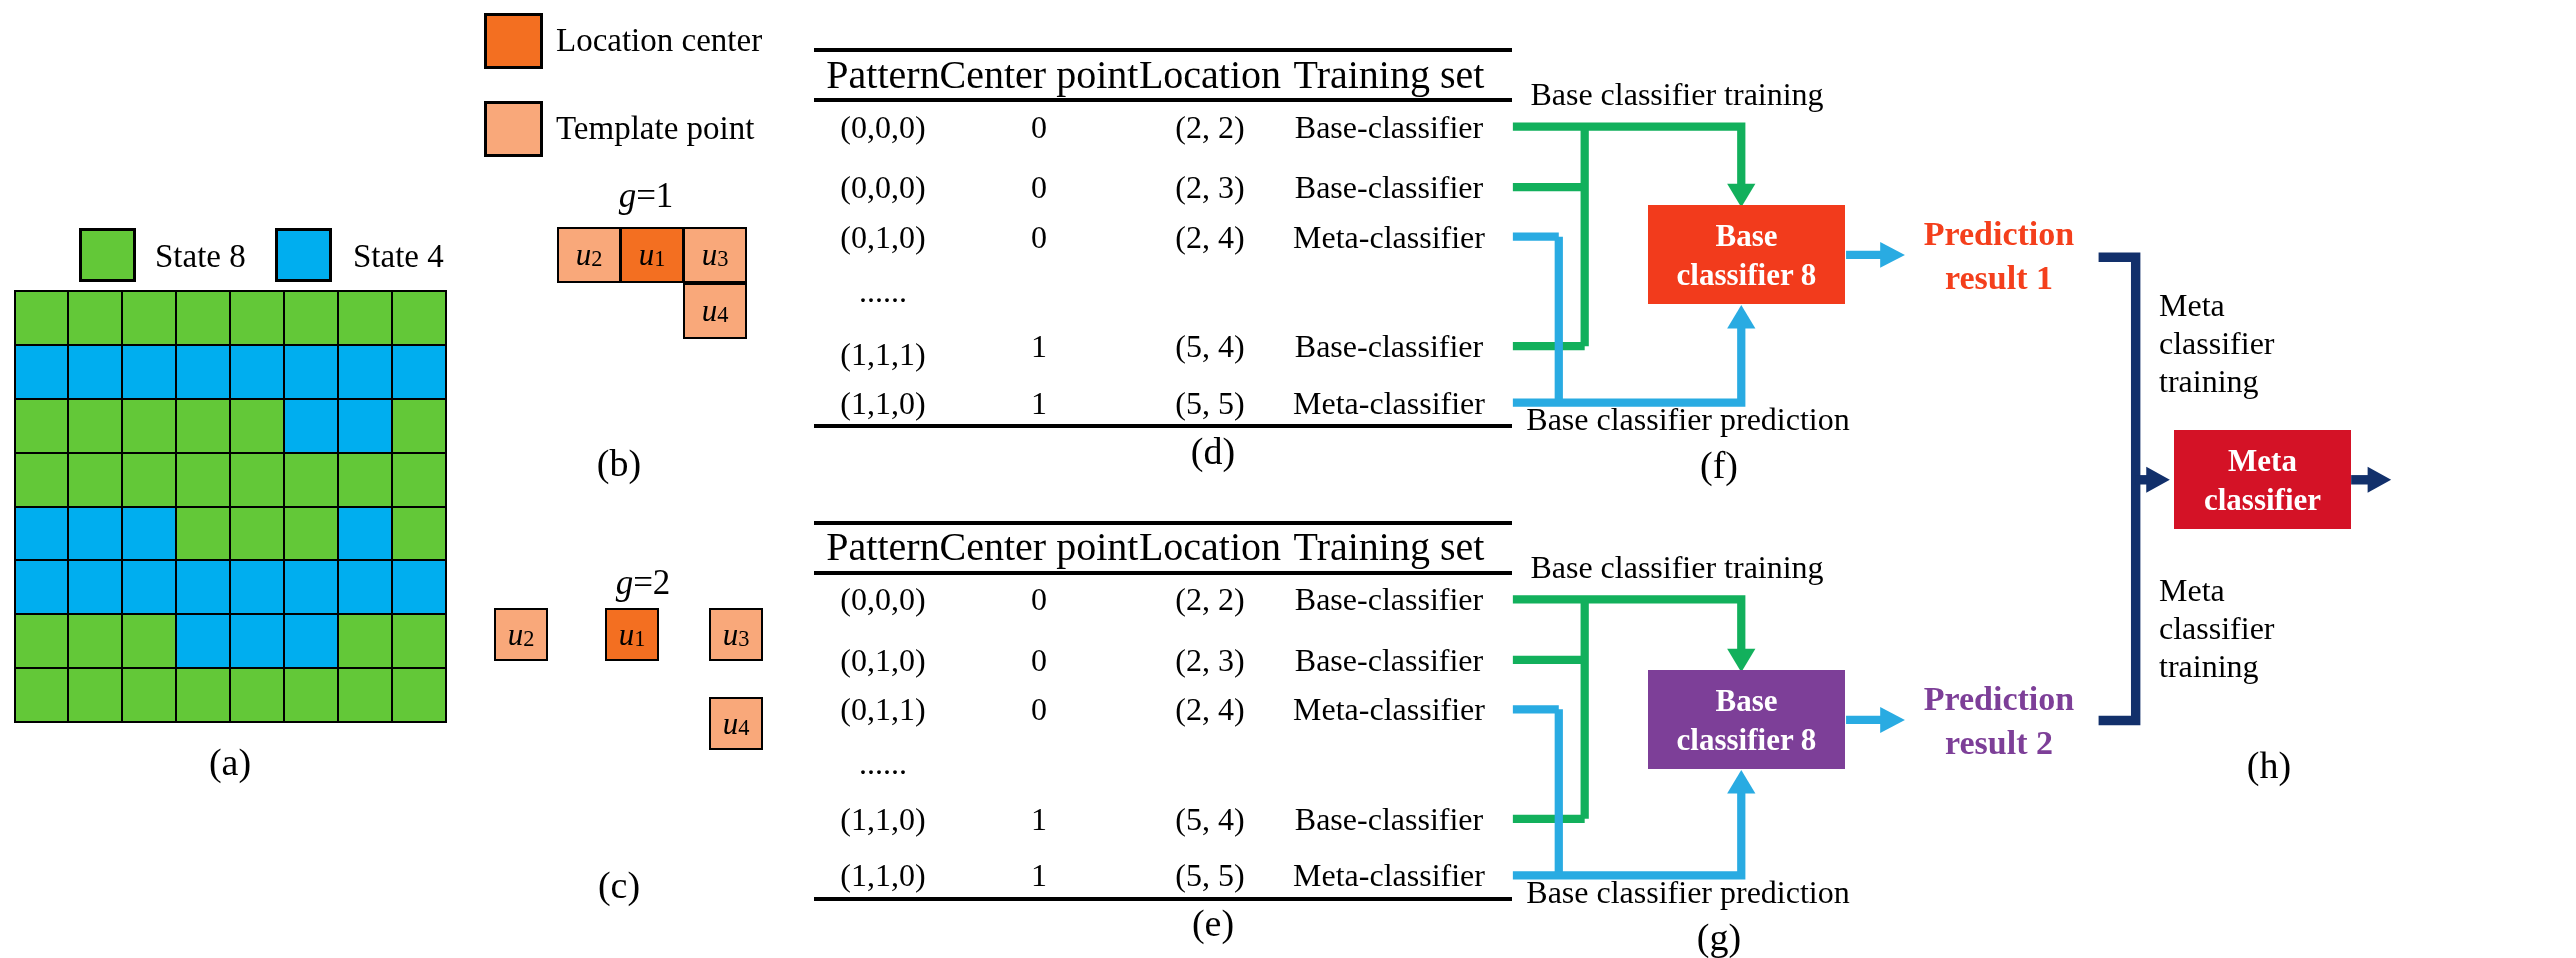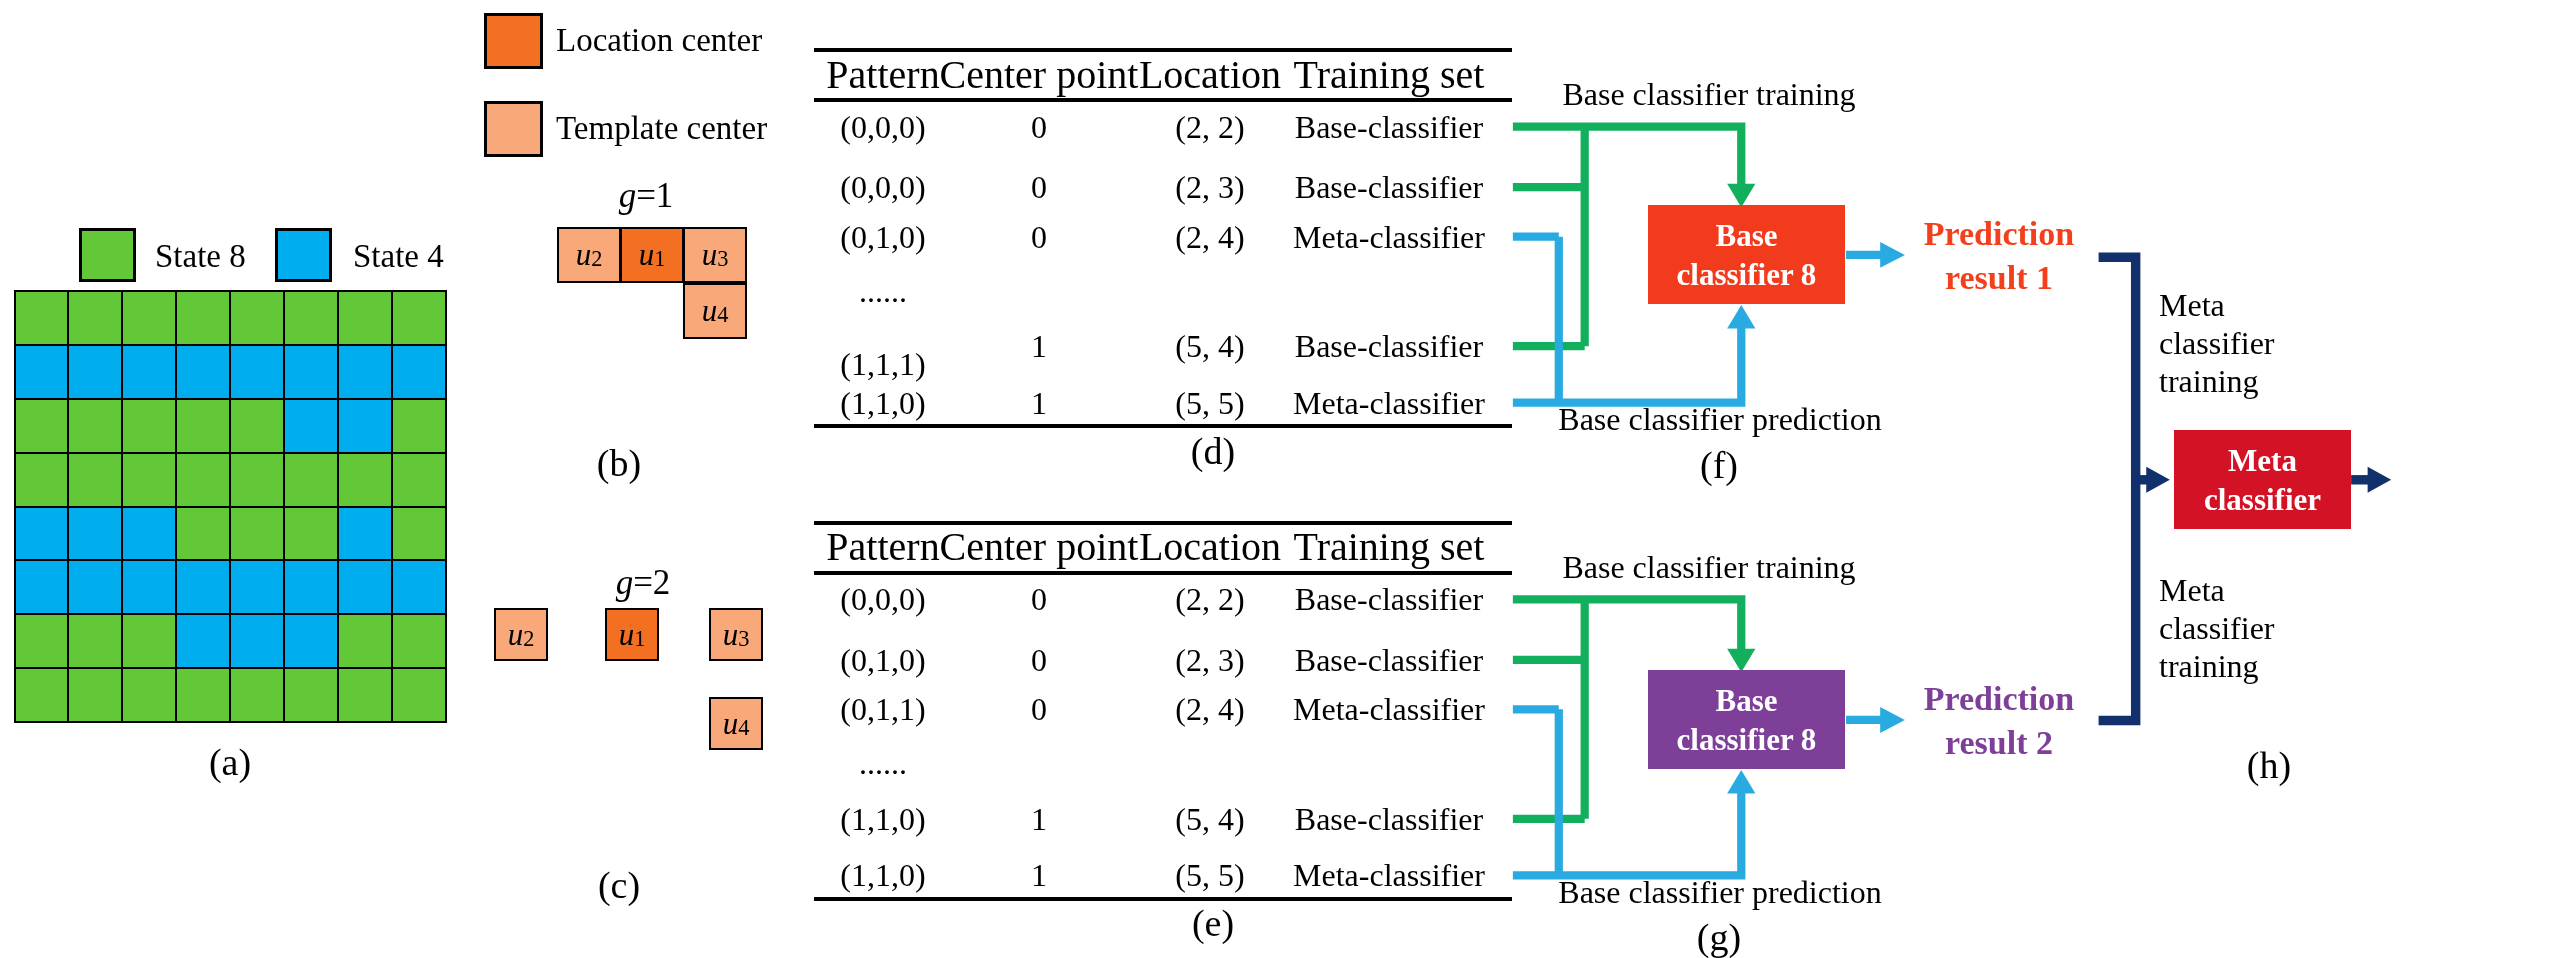--- a/index.html
+++ b/index.html
@@ -34,21 +34,21 @@
   .g-title .gvar{font-style:italic;}
   
   .trule{background:#000;height:3.5px;left:814px;width:698px;}
   .tcell{font-size:32px;}
   .thead{font-size:40px;}
   
   .flowbox{
     display:flex;flex-direction:column;align-items:center;justify-content:center;
     color:#fff;font-weight:bold;font-size:31px;line-height:39px;text-align:center;
   }
-  .flow-text{font-size:32px;margin-left:32px;}
+  .flow-text{font-size:32px;}
   .result-text{font-weight:bold;font-size:34px;line-height:44px;text-align:center;}
   .meta-train{font-size:32px;line-height:38px;}
   svg{position:absolute;left:0;top:0;pointer-events:none;}
   .st-green{stroke:var(--c-agreen);stroke-width:14;fill:none;}
   .st-blue{stroke:var(--c-ablue);stroke-width:14;fill:none;}
   .st-navy{stroke:var(--c-navy);stroke-width:16;fill:none;}
   .fl-green{fill:var(--c-agreen);}
   .fl-blue{fill:var(--c-ablue);}
   .fl-navy{fill:var(--c-navy);}
 </style>
@@ -171,21 +171,21 @@
       <div class="gcell" style="background: rgb(99, 200, 56);"></div>
       <div class="gcell" style="background: rgb(99, 200, 56);"></div>
       <div class="gcell" style="background: rgb(99, 200, 56);"></div>
       <div class="gcell" style="background: rgb(99, 200, 56);"></div>
     </div>
   <span class="abs ctr panel-label" style="left:230px;top:762px;">(a)</span>
 
   <div class="abs legend-swatch" id="sw-tcenter" style="left: 484px; top: 13px; width: 59px; height: 56px; background: rgb(243, 111, 33);"></div>
   <span class="abs legend-text" style="left:556px;top:40px;transform:translateY(-50%);">Location center</span>
   <div class="abs legend-swatch" id="sw-tpoint" style="left: 484px; top: 101px; width: 59px; height: 56px; background: rgb(249, 168, 122);"></div>
-  <span class="abs legend-text" style="left:556px;top:128px;transform:translateY(-50%);">Template center</span>
+  <span class="abs legend-text" style="left:556px;top:128px;transform:translateY(-50%);">Template point</span>
 
   <span class="abs ctr g-title" style="left:646px;top:196px;"><i class="gvar">g</i><span>=1</span></span>
   <div class="abs tmpl-cell tp" style="left: 557px; top: 227px; width: 64px; height: 56px; background: rgb(249, 168, 122);">
       <span>u</span>
       <sub>2</sub>
     </div>
   <div class="abs tmpl-cell tc" style="left: 620px; top: 227px; width: 64px; height: 56px; background: rgb(243, 111, 33);">
       <span>u</span>
       <sub>1</sub>
     </div>
@@ -232,21 +232,21 @@
       <span class="abs ctr tcell" style="left: 1389px; top: 127px;">Base-classifier</span>
       <span class="abs ctr tcell" style="left: 883px; top: 187px;">(0,0,0)</span>
       <span class="abs ctr tcell" style="left: 1039px; top: 187px;">0</span>
       <span class="abs ctr tcell" style="left: 1210px; top: 187px;">(2, 3)</span>
       <span class="abs ctr tcell" style="left: 1389px; top: 187px;">Base-classifier</span>
       <span class="abs ctr tcell" style="left: 883px; top: 237px;">(0,1,0)</span>
       <span class="abs ctr tcell" style="left: 1039px; top: 237px;">0</span>
       <span class="abs ctr tcell" style="left: 1210px; top: 237px;">(2, 4)</span>
       <span class="abs ctr tcell" style="left: 1389px; top: 237px;">Meta-classifier</span>
       <span class="abs ctr tcell" style="left: 883px; top: 291px;">......</span>
-      <span class="abs ctr tcell" style="left: 883px; top: 364px;">(1,1,1)</span>
+      <span class="abs ctr tcell" style="left: 883px; top: 354px;">(1,1,1)</span>
       <span class="abs ctr tcell" style="left: 1039px; top: 346px;">1</span>
       <span class="abs ctr tcell" style="left: 1210px; top: 346px;">(5, 4)</span>
       <span class="abs ctr tcell" style="left: 1389px; top: 346px;">Base-classifier</span>
       <span class="abs ctr tcell" style="left: 883px; top: 403px;">(1,1,0)</span>
       <span class="abs ctr tcell" style="left: 1039px; top: 403px;">1</span>
       <span class="abs ctr tcell" style="left: 1210px; top: 403px;">(5, 5)</span>
       <span class="abs ctr tcell" style="left: 1389px; top: 403px;">Meta-classifier</span>
     </div>
   <span class="abs ctr panel-label" style="left:1213px;top:451px;">(d)</span>
 

